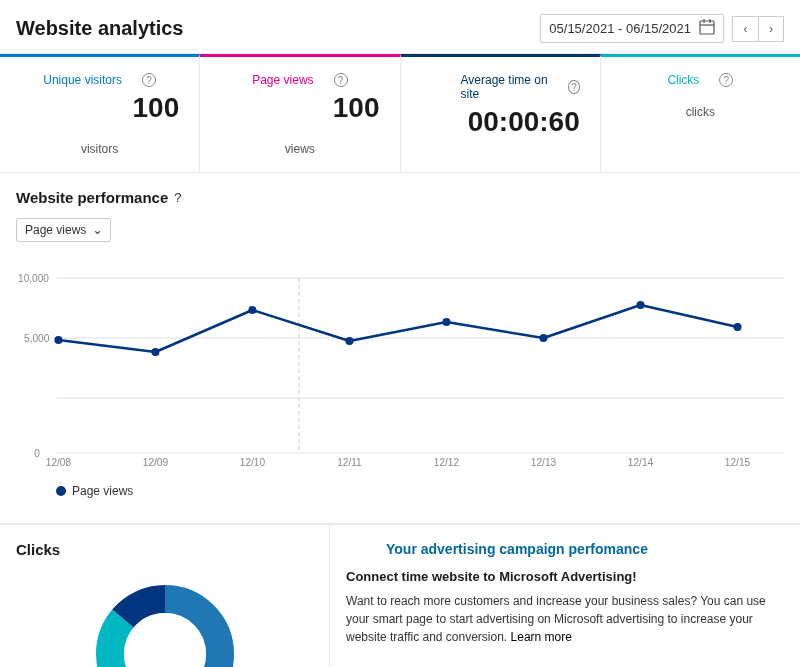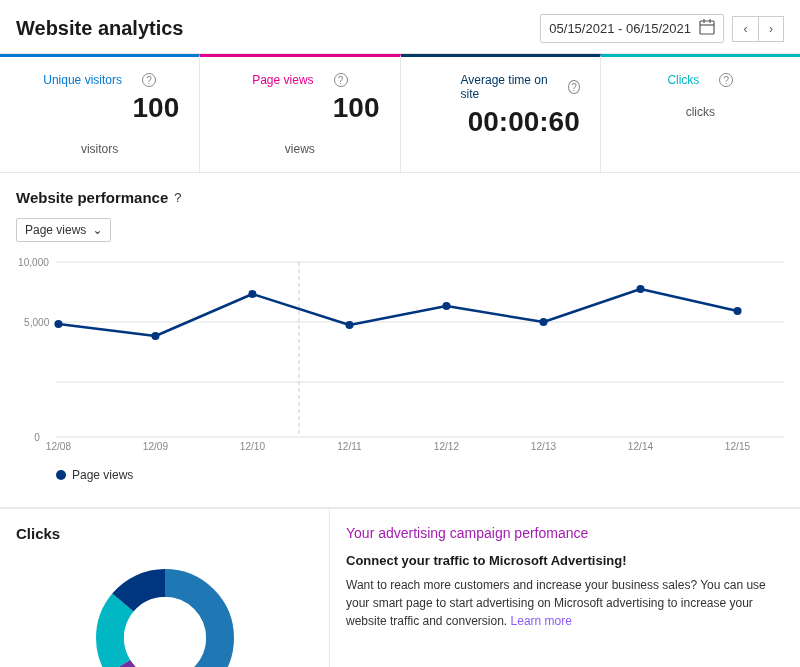--- a/index.html
+++ b/index.html
@@ -67,44 +67,44 @@
     .section-title-row { display: flex; align-items: center; gap: 6px; margin-bottom: 12px; }
     .section-title { font-size: 15px; font-weight: 600; color: #1a1a1a; }
 
     .dropdown-select {
       display: inline-flex; align-items: center; border: 1px solid #ccc; border-radius: 2px;
       padding: 4px 8px; font-size: 12px; cursor: pointer; background: #fff;
       margin-bottom: 10px; gap: 6px;
     }
 
     
-    .chart-container { position: relative; height: 200px; margin: 0 0 8px 0; }
+    .chart-container { position: relative; height: 200px; margin: 16px 0 8px 0; }
     .chart-svg { width: 100%; height: 100%; }
 
     .chart-legend {
       display: flex; align-items: center; gap: 6px; padding: 8px 0 12px 40px;
       font-size: 12px; color: #333;
     }
     .legend-dot {
       width: 10px; height: 10px; border-radius: 50%;
     }
 
     
     .bottom-row { display: flex; border-top: 1px solid #e8e8e8; }
     .clicks-section {
       flex: 0 0 330px; border-right: 1px solid #e8e8e8; padding: 16px;
     }
     .advertising-section { flex: 1; padding: 16px; }
 
     .donut-container { display: flex; justify-content: center; margin: 16px 0 12px 0; }
 
-    .adv-title { font-size: 14px; font-weight: 400; margin-bottom: 12px; color: #a21caf; }
+    .adv-title { font-size: 14px; font-weight: 700; margin-bottom: 12px; color: #0369a1; margin-left: 40px; }
     .adv-heading { font-size: 13px; font-weight: 600; margin-bottom: 8px; color: #1a1a1a; }
     .adv-body { font-size: 12px; color: #333; line-height: 1.5; }
-    .adv-link { color: #8b5cf6; text-decoration: none; }
+    .adv-link { color: #000000; text-decoration: none; }
   </style>
 </head>
 <body>
 
 <div class="page">
 
   <div class="page-header">
     <h1 class="page-title">Website analytics</h1>
     <div style="display:flex;align-items:center;gap:4px;">
       <div class="date-picker">
@@ -229,21 +229,21 @@
           <circle cx="80" cy="80" r="41" fill="white"></circle>
         </svg>
       </div>
 
       
       
     </div>
 
     <div class="advertising-section">
       <div class="adv-title">Your advertising campaign perfomance</div>
-      <div class="adv-heading">Connect your traffic to Microsoft Advertising!</div>
+      <div class="adv-heading">Connect time website to Microsoft Advertising!</div>
       <p class="adv-body">
         <span>Want to reach more customers and increase your business sales? You can use your smart page to start advertising on Microsoft advertising to increase your website traffic and conversion.</span>
         <a class="adv-link" href="#">Learn more</a>
       </p>
     </div>
   </div>
 
 </div>
 
 </body></html>

